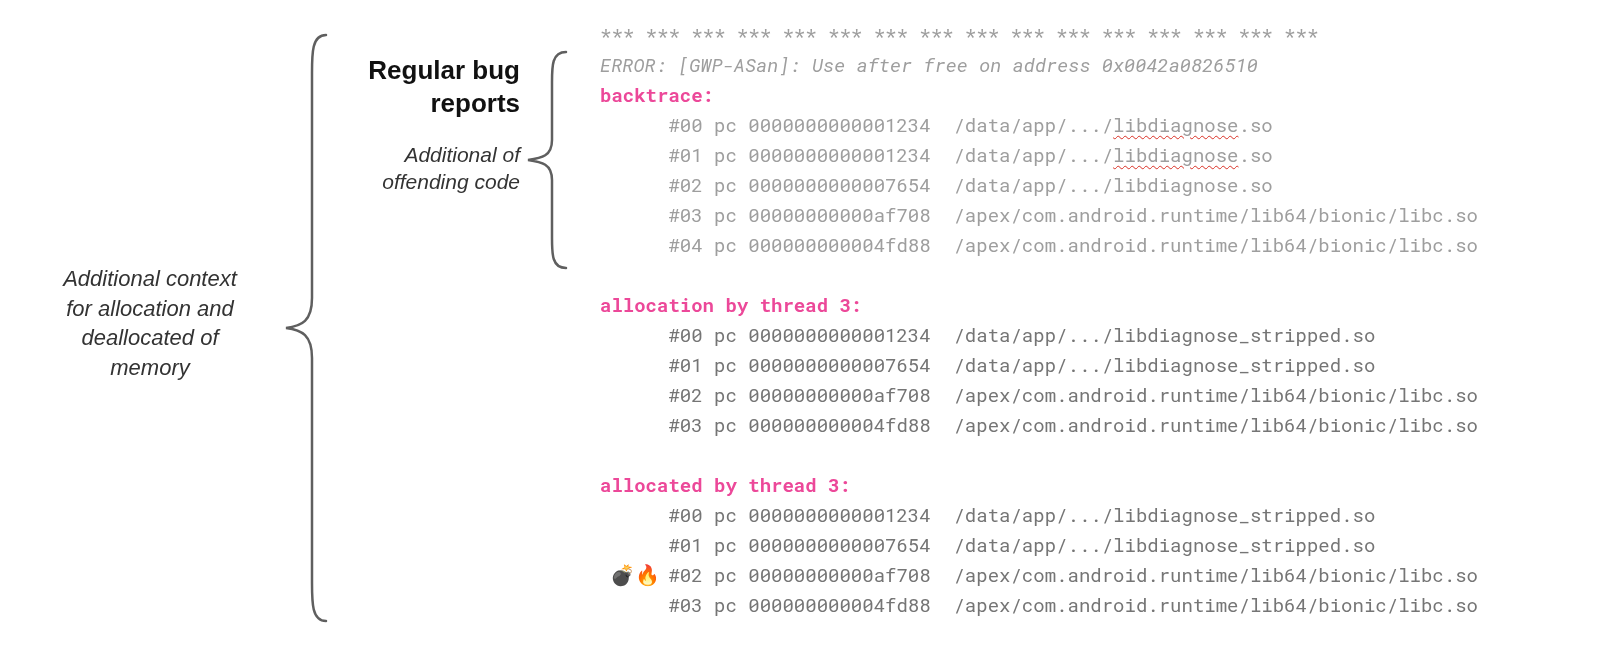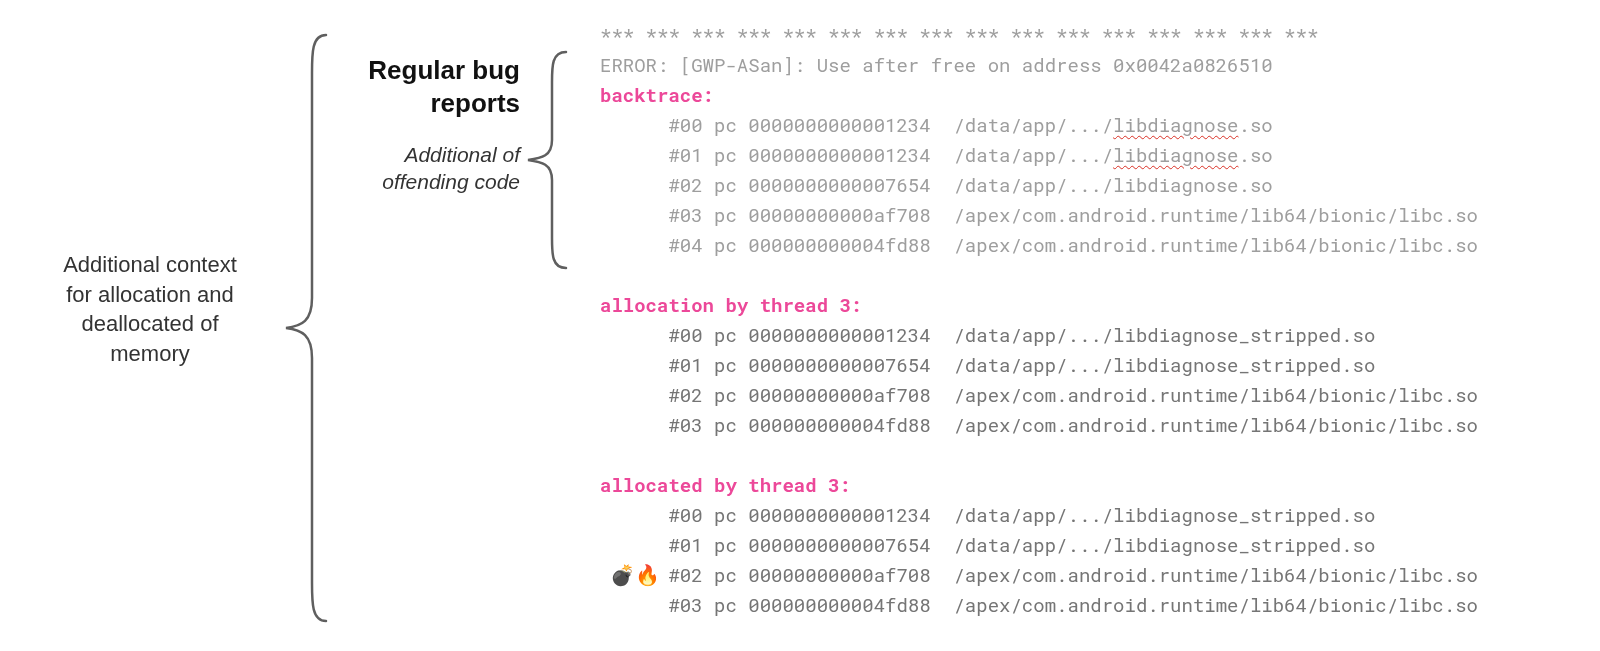--- a/index.html
+++ b/index.html
@@ -26,20 +26,22 @@
     width: 260px;
     text-align: center;
   }
   .anno-outer .title {
     font-weight: 700;
     font-size: 26px;
     line-height: 1.25;
     color: #111;
   }
   .anno-outer .desc {
+    margin-top: 14px;
+    font-style: italic;
     font-size: 22px;
     line-height: 1.35;
     color: #333;
   }
   
   .anno-inner {
     position: absolute;
     left: 330px;
     top: 54px;
     width: 190px;
@@ -63,21 +65,21 @@
     position: absolute;
     left: 600px;
     top: 20px;
     width: 1000px;
     font-family: "Roboto Mono", "SFMono-Regular", Consolas, "Liberation Mono", Menlo, monospace;
     font-size: 19px;
     line-height: 30px;
     white-space: pre;
   }
   .code .dim { color: #9e9e9e; }
-  .code .title-line { color: #9e9e9e; }
+  .code .title-line { color: #9e9e9e; font-style: italic; }
   .code .hdr { color: #ec4899; font-weight: 700; }
   .code .underline { text-decoration: underline wavy #d93025 1px; text-underline-offset: 3px; }
   .code .normal { color: #757575; }
   .emoji-mark {
     position: absolute;
     font-size: 20px;
     line-height: 30px;
   }
   
   svg.brace { position: absolute; overflow: visible; }

